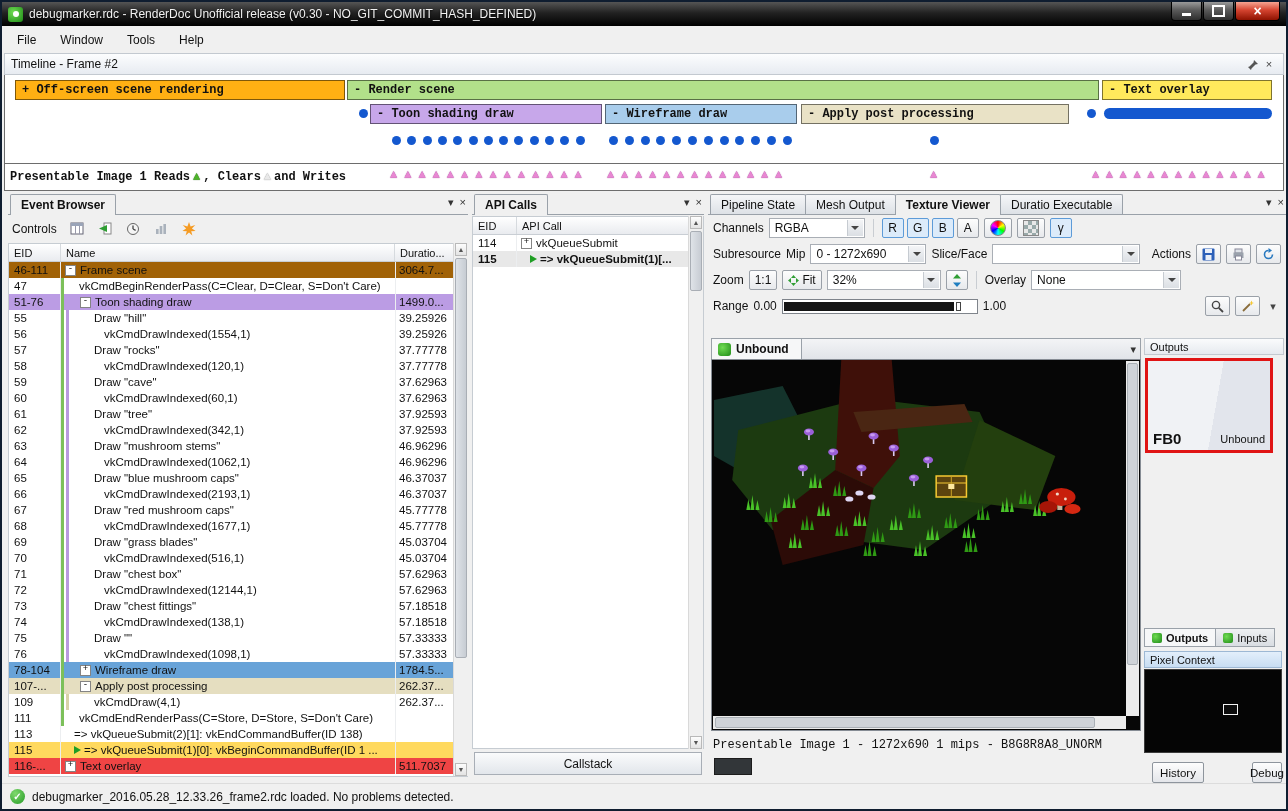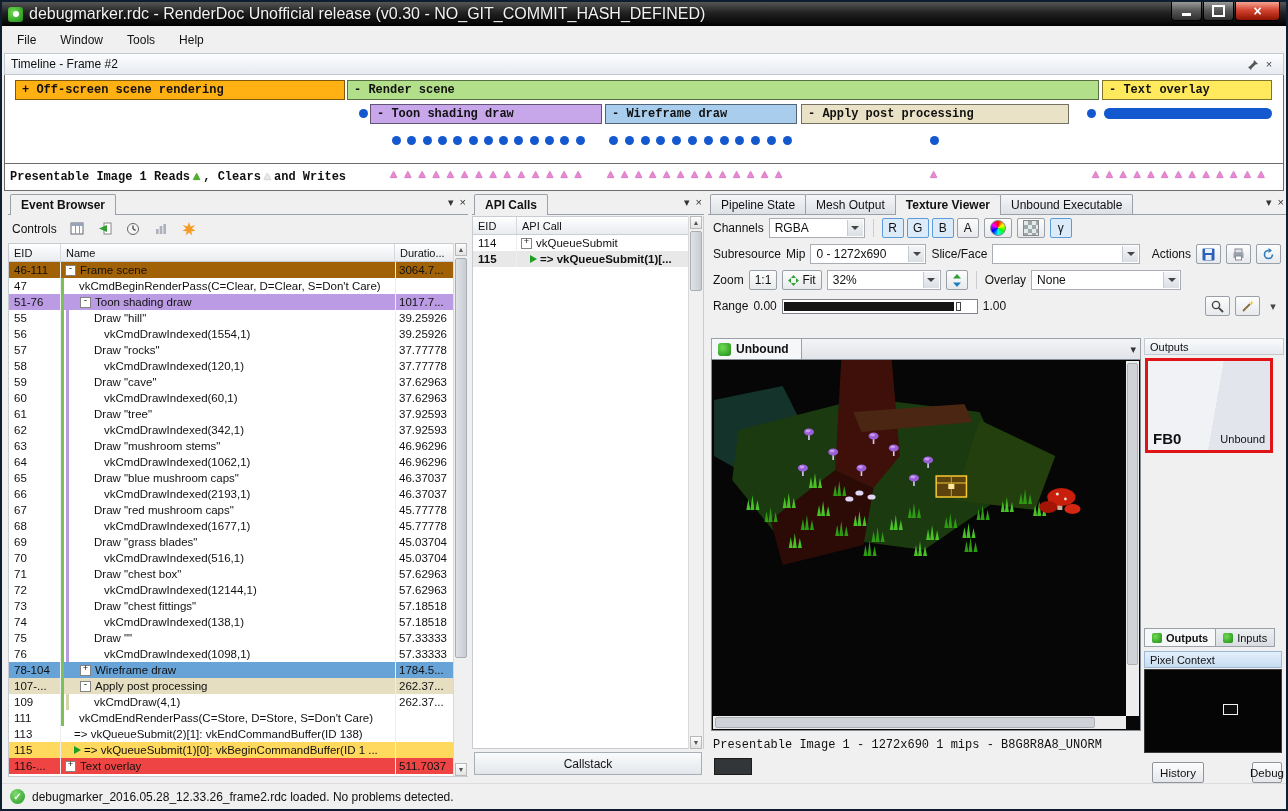--- a/index.html
+++ b/index.html
@@ -4,21 +4,21 @@
 <style>
   html,body{margin:0;padding:0}
   body{width:1288px;height:811px;position:relative;overflow:hidden;background:#1a1a1a;
        font-family:"Liberation Sans",sans-serif;font-size:12px;color:#111}
   #window{position:absolute;inset:0;border:2px solid #0f1d30;background:#f0f0f0;display:flex;flex-direction:column}
 
   
   #titlebar{height:24px;background:linear-gradient(#555 0%,#222 45%,#000 100%);display:flex;align-items:center;gap:6px;padding:0 6px;color:#f2f2f2;flex:none}
   .rd-logo{width:15px;height:15px;border-radius:3px;background:radial-gradient(circle at 35% 35%,#6fdb52,#1e8a17);display:inline-flex;align-items:center;justify-content:center;flex:none}
   .rd-logo::after{content:"";width:6px;height:6px;border-radius:50%;background:#fff}
-  #titlebar .title{white-space:nowrap;overflow:hidden;text-shadow:0 1px 2px #000;font-size:16px}
+  #titlebar .title{white-space:nowrap;overflow:hidden;text-shadow:0 1px 2px #000;font-size:12px}
   .winbtns{margin-left:auto;display:flex;gap:1px;align-self:flex-start}
   .winbtn{width:29px;height:18px;display:flex;align-items:center;justify-content:center;color:#fff;
           border:1px solid #000;border-top:none;border-radius:0 0 4px 4px;
           background:linear-gradient(#9a9a9a,#5a5a5a 45%,#2e2e2e);font-size:12px;cursor:default}
   .winbtn .minbar{width:9px;height:3px;background:#fff;margin-top:6px}
   .winbtn .maxbox{width:9px;height:8px;border:2px solid #fff}
   .winbtn.close{width:43px;background:linear-gradient(#f5a492,#d44430 45%,#8e1200);font-size:14px;font-weight:bold}
 
   
   #menubar{height:27px;display:flex;align-items:stretch;padding:0 3px;background:#f0f0f0;flex:none}
@@ -342,21 +342,21 @@
               <div class="c-dur"></div>
             </div>
             <div class="ebrow" style="background:#bb9ce4">
               <div class="c-eid">51-76</div>
               <div class="c-name">
                 <span class="bar" style="background:#7cc05a"></span>
                 <span class="sp" style="width:13px"></span>
                 <span class="exp">-</span>
                 <span>Toon shading draw</span>
               </div>
-              <div class="c-dur">1017.7...</div>
+              <div class="c-dur">1499.0...</div>
             </div>
             <div class="ebrow" style="">
               <div class="c-eid">55</div>
               <div class="c-name">
                 <span class="bar" style="background:#7cc05a"></span>
                 <span class="bar" style="background:#b89ade"></span>
                 <span class="sp" style="width:23px"></span>
                 <span>Draw "hill"</span>
               </div>
               <div class="c-dur">39.25926</div>
@@ -686,21 +686,21 @@
         <span>Callstack</span>
       </div>
     </div>
 
     <div class="panel" id="right-panel">
       <div class="tabbar" id="right-tabs-bar">
         <span id="right-tabs" style="display:flex;align-items:flex-end;height:100%">
             <div class="tab">Pipeline State</div>
             <div class="tab">Mesh Output</div>
             <div class="tab active">Texture Viewer</div>
-            <div class="tab">Unbound Executable</div>
+            <div class="tab">Duratio Executable</div>
           </span>
         <div class="tabbar-icons">
           <span>▾</span>
           <span>×</span>
         </div>
       </div>
 
       <div class="tv-row">
         <span class="lbl">Channels</span>
         <div class="combo" style="width:96px">

